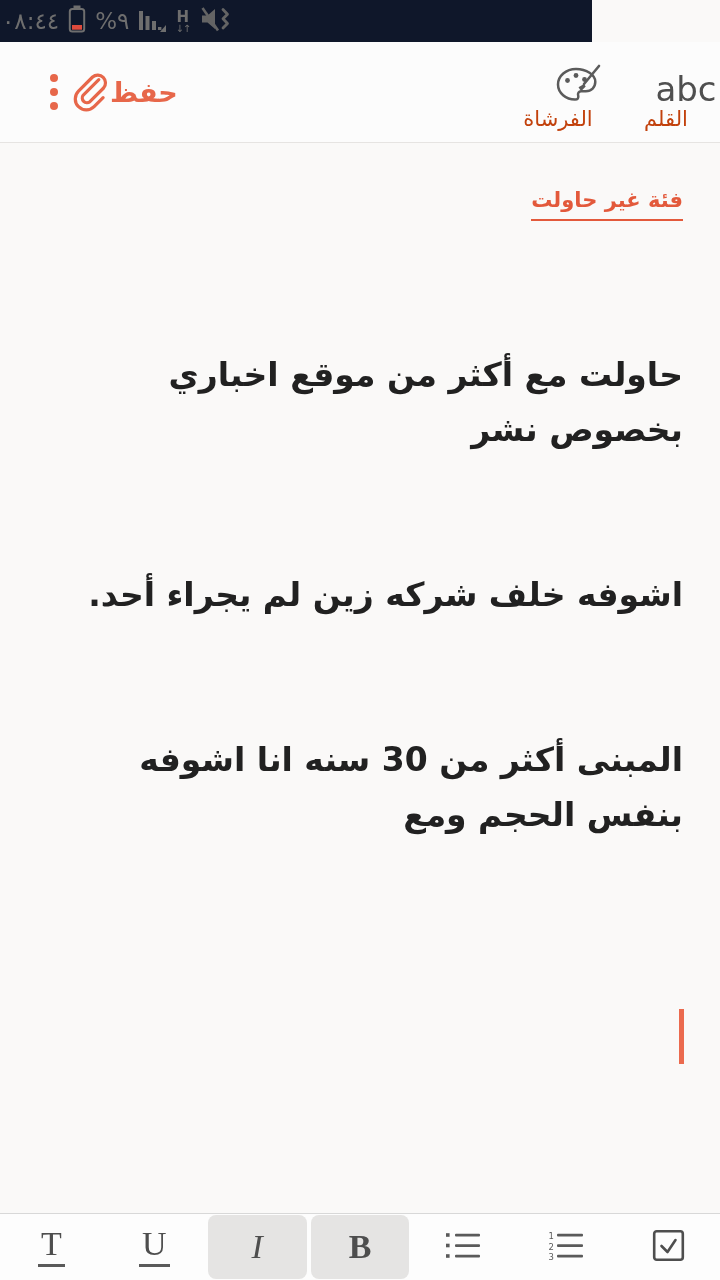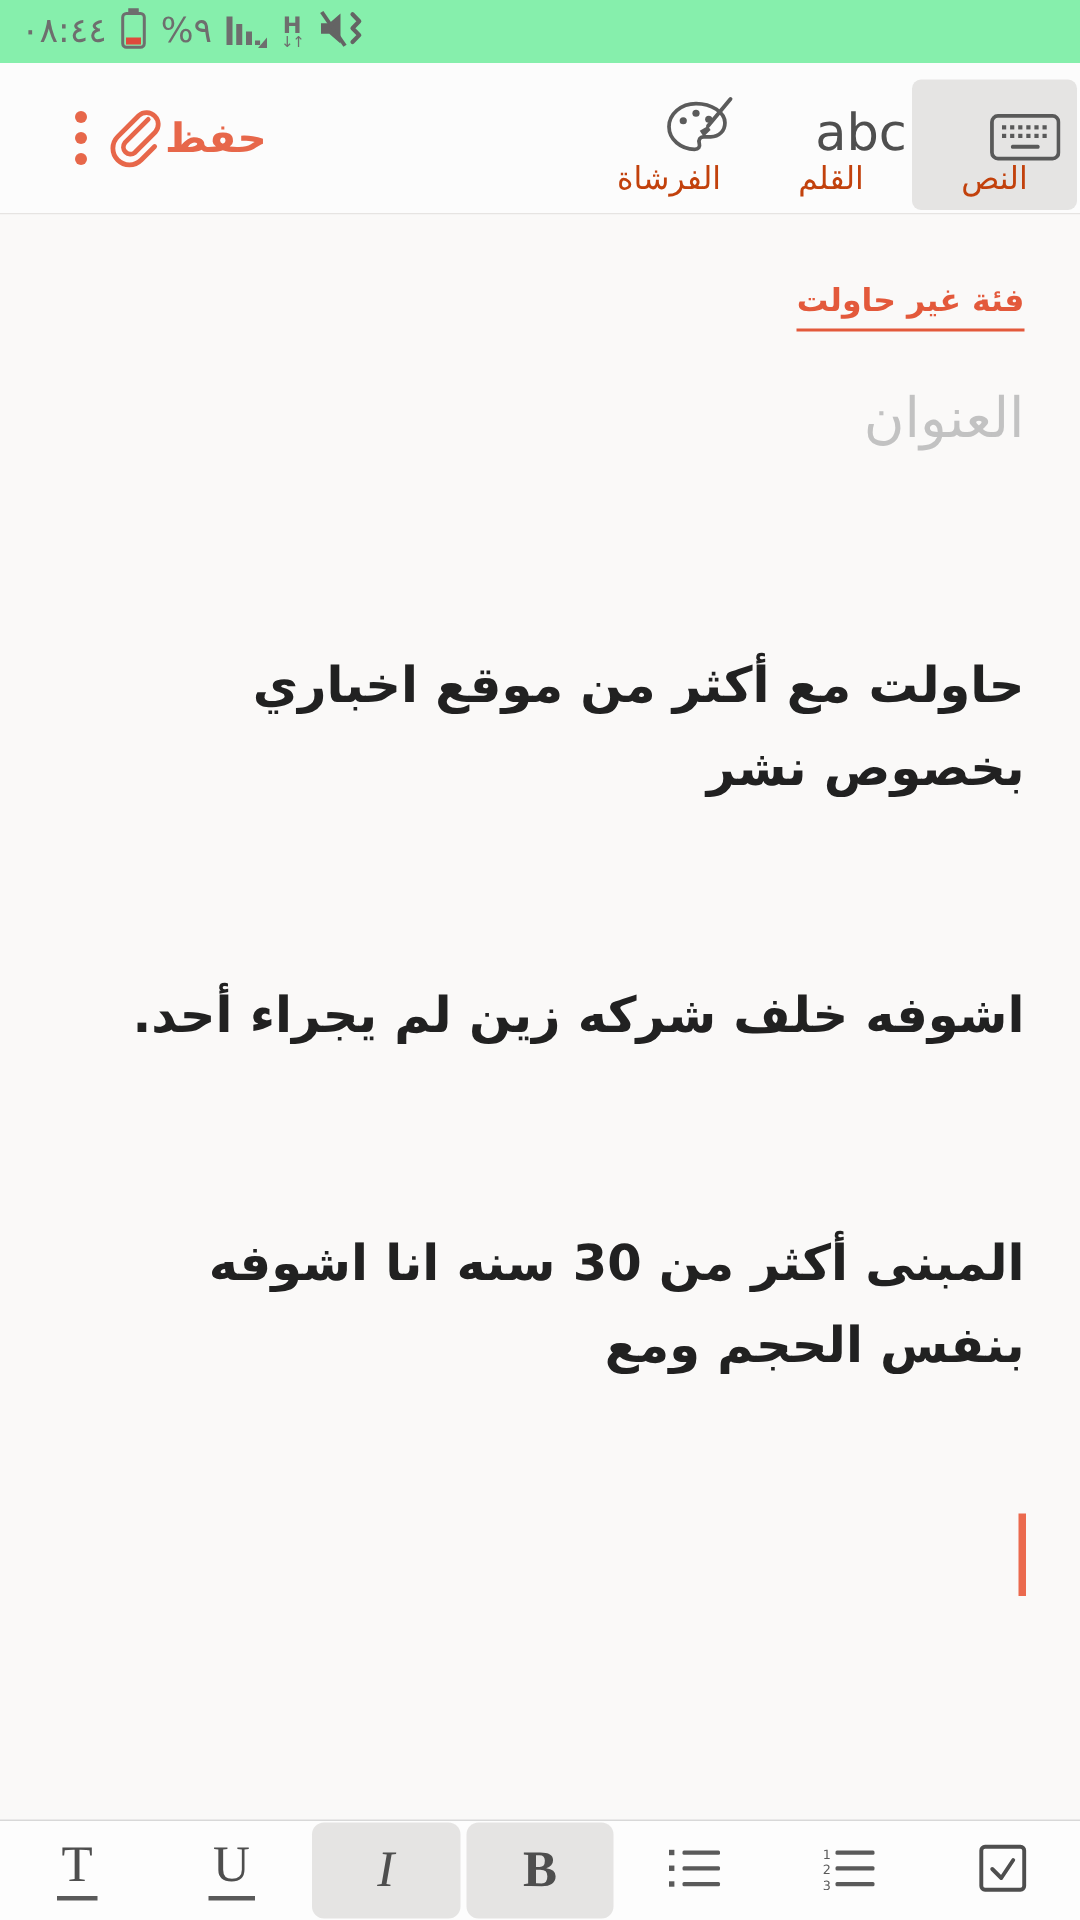--- a/index.html
+++ b/index.html
@@ -1,23 +1,23 @@
 <!DOCTYPE html>
 <html lang="ar"><head>
 <meta charset="utf-8">
 <style>
   * { margin: 0; padding: 0; box-sizing: border-box; }
   html, body { width: 720px; height: 1280px; overflow: hidden; }
   body { font-family: "DejaVu Sans", sans-serif; background: #faf9f8; position: relative; }
 
   
   .status-bar {
-    position: absolute; top: 0; left: 0; width: 720px; height: 42px;
-    background: #86efac; display: flex; align-items: center;
-    padding: 0 14px; gap: 9px; direction: ltr; color: #6e6e6e;
+    position: absolute; top: 0; left: 0; width: 592px; height: 42px;
+    background: #0f172a; display: flex; align-items: center;
+    padding: 0 2px; gap: 9px; direction: ltr; color: #6e6e6e;
   }
   .status-time { font-size: 23px; color: #6e6e6e; letter-spacing: 1px; }
   .status-pct { font-size: 23px; color: #6e6e6e; }
   .net-ind { display: flex; flex-direction: column; align-items: center; line-height: 1; margin-top: 2px; }
   .net-ind .h { font-size: 15px; font-weight: bold; color: #6e6e6e; }
   .net-ind .arrows { font-size: 10px; color: #6e6e6e; letter-spacing: -1px; margin-top: -1px; }
 
   
   .toolbar {
     position: absolute; top: 42px; left: 0; width: 720px; height: 101px;
@@ -154,49 +154,25 @@
         <div class="tab-label">الفرشاة</div>
       </div>
 
       <div class="tab">
         <div class="icon-box">
           <span class="abc-glyph">abc</span>
         </div>
         <div class="tab-label">القلم</div>
       </div>
 
-      <div class="tab selected">
-        <div class="icon-box">
-          <svg width="47" height="33" viewBox="0 0 47 33">
-            <rect x="1.3" y="1.3" width="44.4" height="28.4" rx="4" fill="none" stroke="#595959" stroke-width="2.5"></rect>
-            <g fill="#595959">
-              <rect x="8" y="7.5" width="2.8" height="2.8"></rect>
-                <rect x="13.4" y="7.5" width="2.8" height="2.8"></rect>
-              <rect x="18.8" y="7.5" width="2.8" height="2.8"></rect>
-                <rect x="24.2" y="7.5" width="2.8" height="2.8"></rect>
-              <rect x="29.6" y="7.5" width="2.8" height="2.8"></rect>
-                <rect x="35" y="7.5" width="2.8" height="2.8"></rect>
-              <rect x="8" y="13.2" width="2.8" height="2.8"></rect>
-                <rect x="13.4" y="13.2" width="2.8" height="2.8"></rect>
-              <rect x="18.8" y="13.2" width="2.8" height="2.8"></rect>
-                <rect x="24.2" y="13.2" width="2.8" height="2.8"></rect>
-              <rect x="29.6" y="13.2" width="2.8" height="2.8"></rect>
-                <rect x="35" y="13.2" width="2.8" height="2.8"></rect>
-              <rect x="14" y="20.5" width="19" height="2.6" rx="1"></rect>
-            </g>
-          </svg>
-        </div>
-        <div class="tab-label">النص</div>
-      </div>
     </div>
   </div>
 
   <div class="content">
     <span class="category-link">فئة غير حاولت</span>
-    <div class="title-placeholder">العنوان</div>
 
     <div class="note-body">
       <div class="body-line"><span>حاولت مع أكثر من موقع اخباري بخصوص نشر</span></div>
       <div class="body-line"><span>اشوفه خلف شركه زين لم يجراء أحد.</span></div>
       <div class="body-line"><span>المبنى أكثر من 30 سنه انا اشوفه بنفس الحجم ومع</span></div>
       
       
       
       
       

